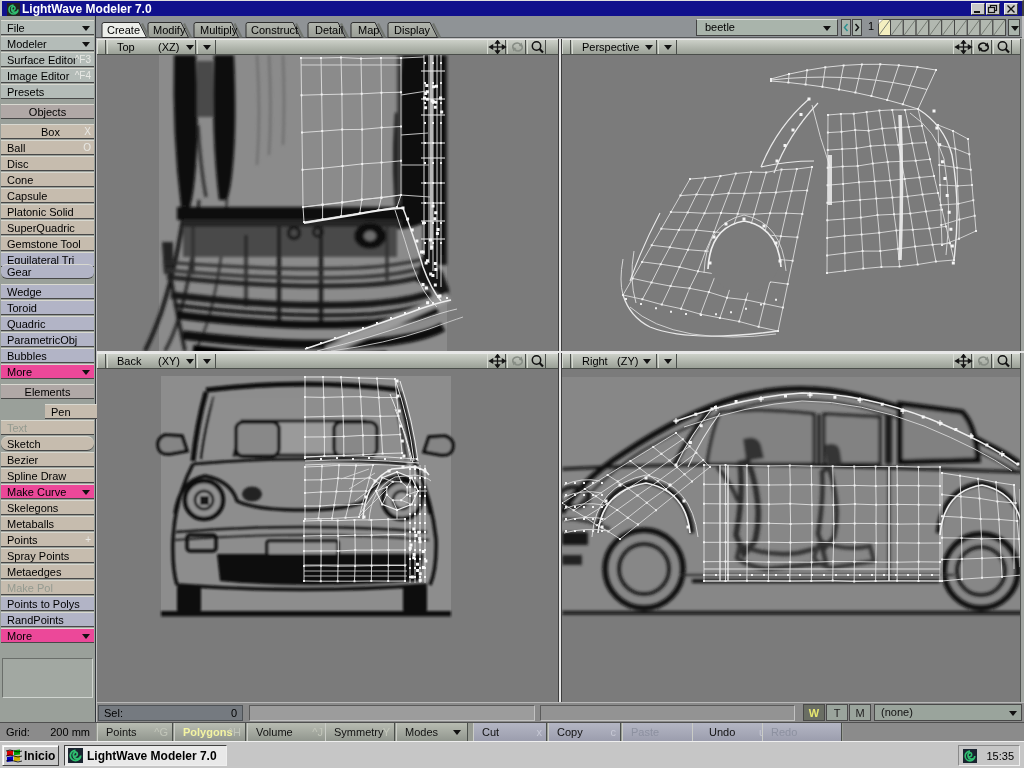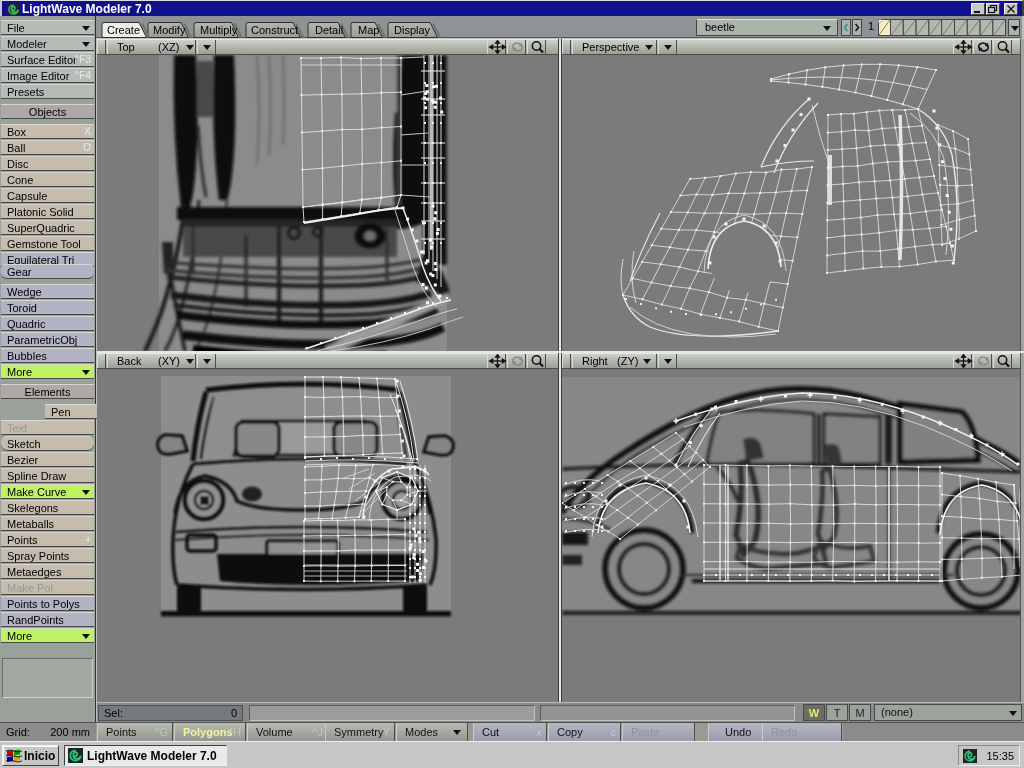--- a/index.html
+++ b/index.html
@@ -12,21 +12,21 @@
 
 #tabrow{left:2px;top:16px;width:1020px;height:22px;background:#8f9396;border-bottom:1px solid #55585a;}
 
 #sidebar{left:0;top:16px;width:96px;height:726px;background:#9aa09a;border-right:1px solid #30343a;}
 .sbtn{position:absolute;left:1px;width:93px;height:15px;font-size:11px;line-height:14px;color:#000;padding-left:6px;border-top:1px solid #d8d8d0;border-bottom:1px solid #484848;}
 .sbtn .sc{position:absolute;right:3px;top:0;color:#e8e8e4;font-size:10px;}
 .sbtn .dd{position:absolute;right:4px;top:5px;width:0;height:0;border-left:4px solid transparent;border-right:4px solid transparent;border-top:5px solid #111;}
 .shdr{position:absolute;left:1px;width:93px;height:15px;font-size:11px;line-height:14px;color:#000;text-align:center;background:#b0a8a6;border-top:1px solid #d8d8d0;border-bottom:1px solid #484848;}
 .tan{background:#c6bcae;}
 .blu{background:#b2b4c6;}
-.grn{background:#bef264;}
+.grn{background:#ec4899;}
 .gry{background:#b4bcb8;}
 .dim{color:#949a90;}
 
 .vhead{position:absolute;height:16px;background:linear-gradient(#ccd0c8,#9aa096);border-top:1px solid #e8e8e8;border-bottom:1px solid #4a4e4a;}
 .vseg{position:absolute;top:0;height:14px;border-right:1px solid #4a4e4a;border-left:1px solid #d8dcd4;font-size:11px;line-height:14px;color:#000;}
 .vicon{position:absolute;top:0;width:19px;height:14px;border-left:1px solid #d8dcd4;border-right:1px solid #4a4e4a;text-align:center;}
 .vp{background:#7d7d7d;overflow:hidden;}
 .hdd{position:absolute;top:5px;width:0;height:0;border-left:4px solid transparent;border-right:4px solid transparent;border-top:5px solid #111;}
 .tbtn{position:absolute;top:0;height:19px;background:linear-gradient(#b8bcb2,#8f948c);border-right:1px solid #4a4e4a;border-left:1px solid #caccc6;font-size:11px;line-height:18px;color:#111;padding-left:8px;}
 .tbtn .tsc{position:absolute;right:4px;color:#c2c6ba;font-weight:normal;}
@@ -145,21 +145,21 @@
   </div>
 </div>
 
 <div class="abs" id="sidebar">
   <div class="sbtn gry" style="top:4px;">File<div class="dd"></div></div>
   <div class="sbtn gry" style="top:20px;">Modeler<div class="dd"></div></div>
   <div class="sbtn gry" style="top:36px;">Surface Editor<span class="sc">^F3</span></div>
   <div class="sbtn gry" style="top:52px;">Image Editor<span class="sc">^F4</span></div>
   <div class="sbtn gry" style="top:68px;">Presets</div>
   <div class="shdr" style="top:88px;">Objects</div>
-  <div class="sbtn tan" style="top:108px;">Box<span class="sc">X</span></div>
+  <div class="sbtn tan" style="top:108px;text-align:center;">Box<span class="sc">X</span></div>
   <div class="sbtn tan" style="top:124px;">Ball<span class="sc">O</span></div>
   <div class="sbtn tan" style="top:140px;">Disc</div>
   <div class="sbtn tan" style="top:156px;">Cone</div>
   <div class="sbtn tan" style="top:172px;">Capsule</div>
   <div class="sbtn tan" style="top:188px;">Platonic Solid</div>
   <div class="sbtn tan" style="top:204px;">SuperQuadric</div>
   <div class="sbtn tan" style="top:220px;">Gemstone Tool</div>
   <div class="sbtn blu" style="top:236px;">Equilateral Tri</div>
   <div class="sbtn blu" style="top:248px;border-radius:6px;">Gear</div>
   <div class="sbtn blu" style="top:268px;">Wedge</div>
@@ -617,21 +617,21 @@
       <span style="position:absolute;right:6px;">200 mm</span>
     </div>
   <div class="tbtn" style="left:97px;width:76px;">Points<span class="tsc">^G</span></div>
   <div class="tbtn" style="left:174px;width:72px;color:#f4f4a2;font-weight:bold;">Polygons<span class="tsc">^H</span></div>
   <div class="tbtn" style="left:247px;width:81px;">Volume<span class="tsc">^J</span></div>
   <div class="tbtn" style="left:325px;width:70px;">Symmetry<span class="tsc">Y</span></div>
   <div class="tbtn" style="left:396px;width:72px;">Modes<div class="dd2"></div></div>
   <div class="tbtn lav" style="left:473px;width:74px;">Cut<span class="tsc">x</span></div>
   <div class="tbtn lav" style="left:548px;width:73px;">Copy<span class="tsc">c</span></div>
   <div class="tbtn lav" style="left:622px;width:73px;color:#8d91a0;">Paste</div>
-  <div class="tbtn lav" style="left:708px;width:78px;padding-left:16px;">Undo<span class="tsc">u</span></div>
+  <div class="tbtn lav" style="left:692px;width:78px;padding-left:16px;">Undo<span class="tsc">u</span></div>
   <div class="tbtn lav" style="left:762px;width:80px;color:#8d91a0;">Redo</div>
   <div class="abs" style="left:843px;top:0;width:181px;height:19px;background:#8b8b8b;"></div>
 </div>
 
 <div class="abs" id="taskbar" style="left:0;top:741px;width:1024px;height:27px;background:#c6c6c6;border-top:1px solid #efefef;">
   <div class="abs" style="left:2px;top:3px;width:57px;height:21px;background:#c6c6c6;border:1px solid;border-color:#efefef #404040 #404040 #efefef;box-shadow:inset 1px 1px 0 #fff;">
     <svg class="abs" style="left:3px;top:2px;" width="16" height="15" viewBox="0 0 16 15">
       <g transform="skewY(-6)">
           <rect x="1" y="3" width="6" height="5" fill="#d40000"></rect>
           <rect x="8" y="3" width="6" height="5" fill="#00a000"></rect>

